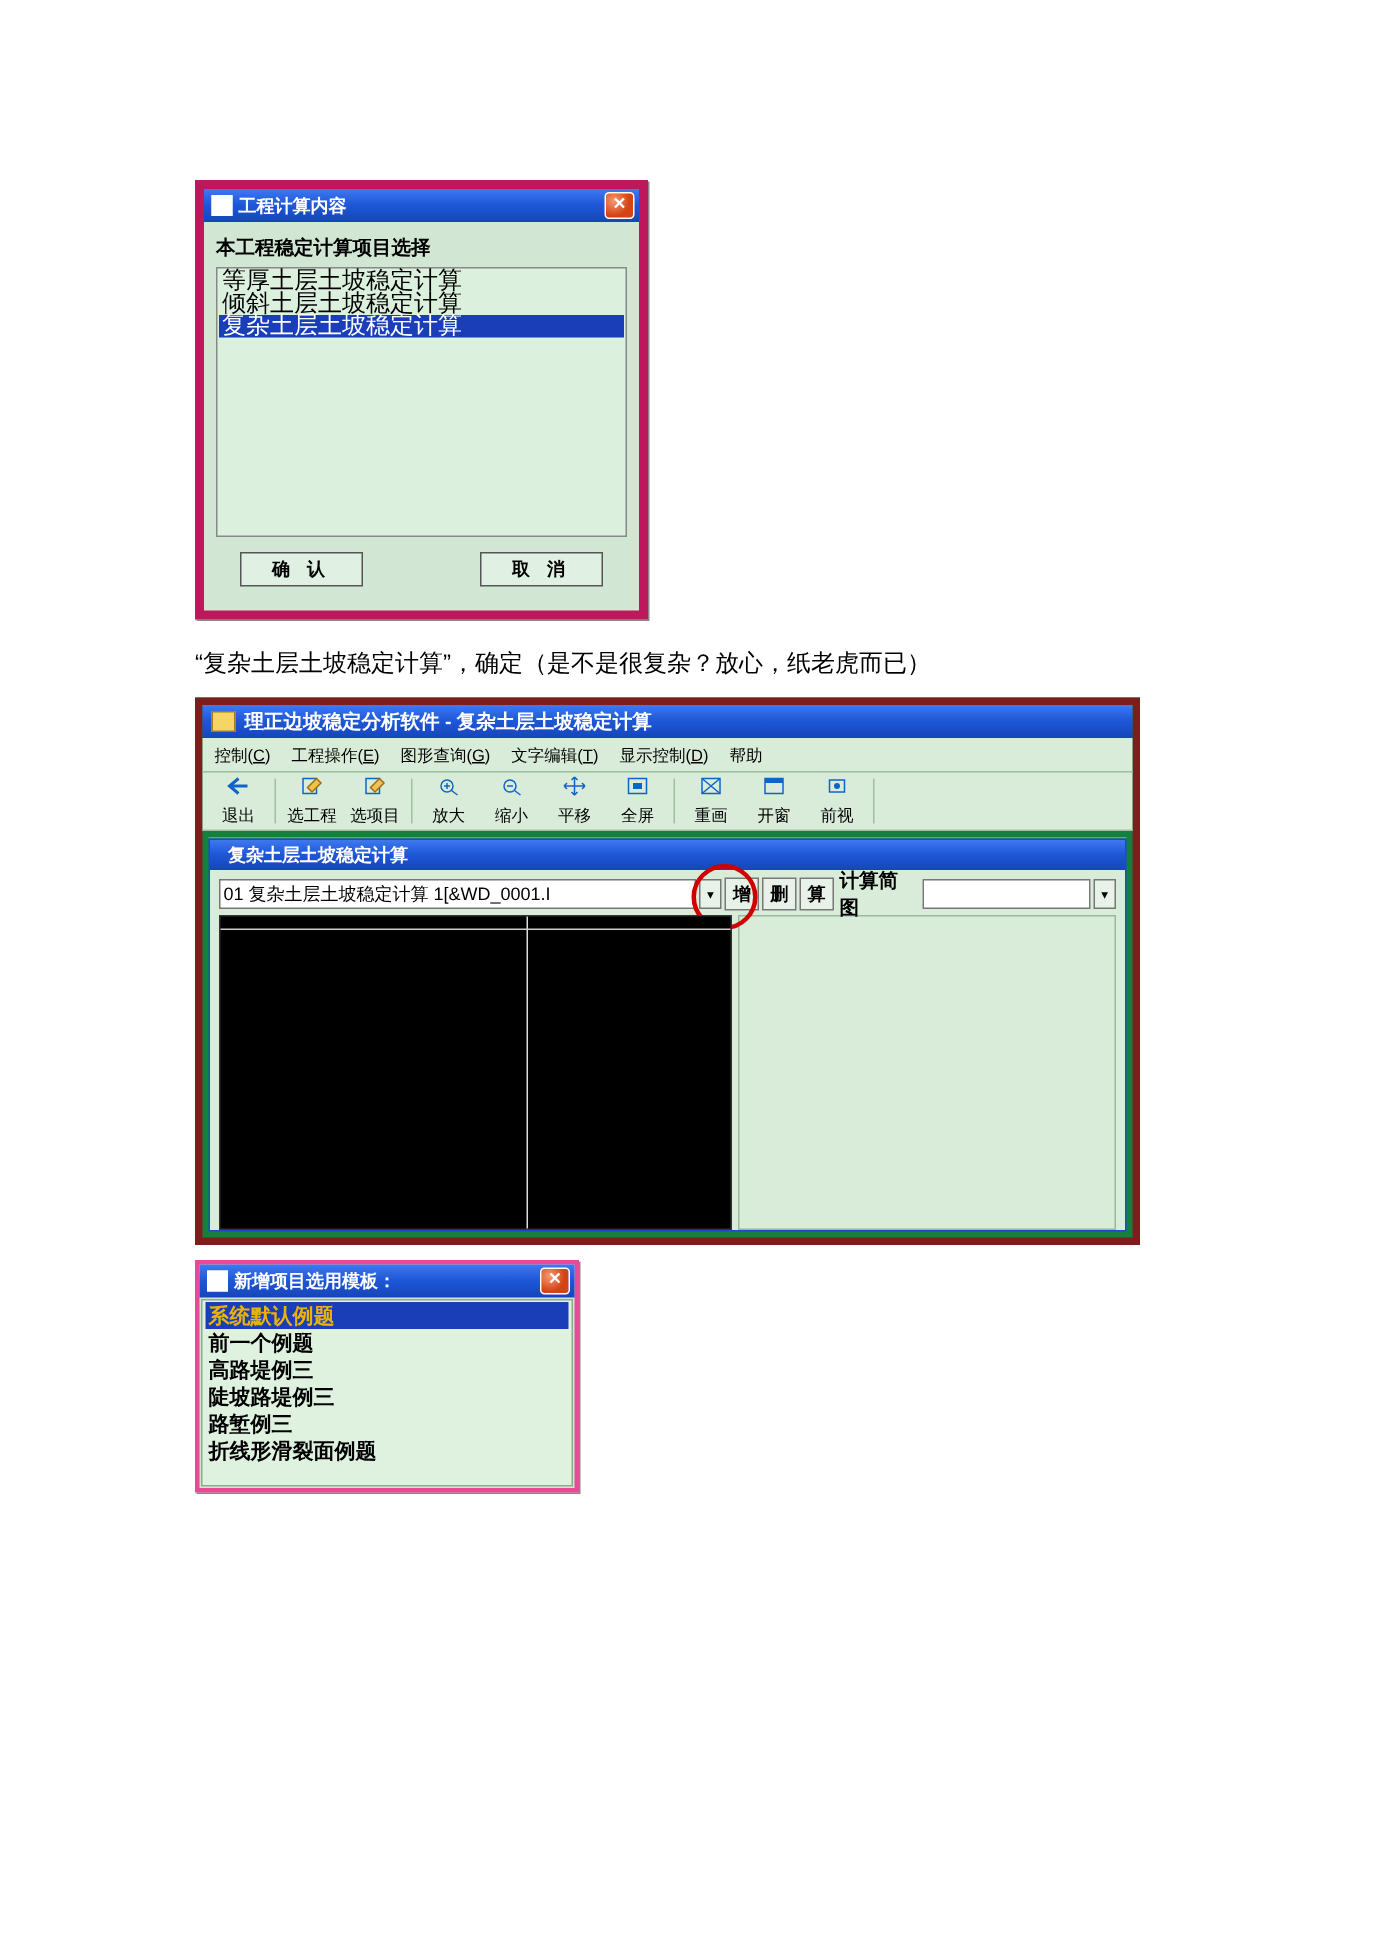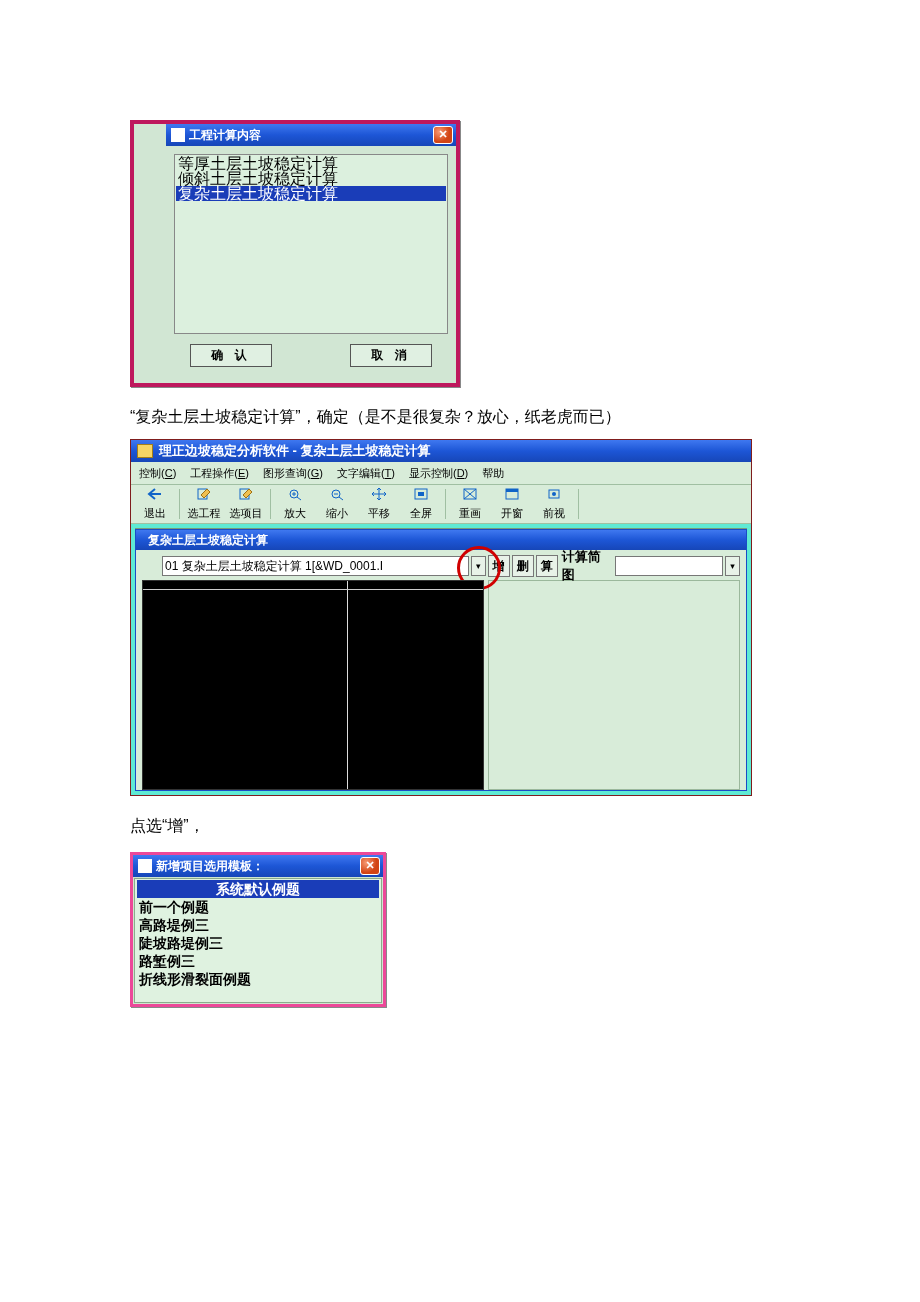--- a/index.html
+++ b/index.html
@@ -14,24 +14,23 @@
     width: 920px;
     min-height: 1302px;
     position: relative;
     padding: 120px 130px 160px 130px;
     box-sizing: border-box;
   }
 
   
   .dlg1 {
     width: 290px;
-    border: 4px solid #be185d;
+    border: 6px solid #be185d;
     background: #d1e6d3;
     box-shadow: 1px 1px 0 #888;
-    padding-left: 32px;
   }
   .winbar {
     height: 22px;
     background: linear-gradient(to bottom, #3f78f0 0%, #1d56d6 50%, #1646b8 100%);
     display: flex;
     align-items: center;
     justify-content: space-between;
     padding: 0 3px 0 5px;
   }
   .winbar-left { display: flex; align-items: center; gap: 4px; }
@@ -85,22 +84,22 @@
   
   .para {
     font-size: 16px;
     line-height: 2;
     margin: 14px 0 6px 0;
   }
 
   
   .app {
     width: 620px;
-    border: 1px solid #7f1d1d;
-    background: #5eead4;
+    border: 5px solid #7f1d1d;
+    background: #15803d;
   }
   .app-title {
     height: 22px;
     background: linear-gradient(to bottom, #3f78f0 0%, #1d56d6 50%, #1646b8 100%);
     display: flex; align-items: center; gap: 6px; padding-left: 6px;
   }
   .app-title .folder {
     width: 14px; height: 12px; background: #f6d565; border: 1px solid #a37e1a;
   }
   .app-title-text { color: #fff; font-weight: bold; font-size: 13px; }
@@ -149,21 +148,21 @@
   }
   .ctrlrow {
     display: flex; align-items: center; gap: 2px;
     height: 24px; position: relative;
   }
   .combo {
     border: 1px solid #777; background: #fff; height: 20px;
     display: flex; align-items: center; padding: 0 2px; font-size: 12px;
     box-sizing: border-box;
   }
-  .combo1 { width: 336px; margin-left: 20px; }
+  .combo1 { width: 336px; }
   .combo-drop {
     width: 14px; height: 18px; border: 1px solid #777; background: #e8f2e8;
     display: flex; align-items: center; justify-content: center; font-size: 9px;
   }
   .sqbtn {
     width: 22px; height: 20px; border: 1px solid #777; background: #e8f2e8;
     display: flex; align-items: center; justify-content: center;
     font-size: 12px; font-weight: bold;
   }
   .redcircle {
@@ -208,37 +207,38 @@
     padding: 1px;
   }
   .listbox3 {
     background: #dff2e0;
     border: 1px solid #8aab8c;
     font-size: 14px; font-weight: bold;
     line-height: 18px;
     padding: 1px 2px 14px 2px;
   }
   .li3 { padding: 0 2px; }
-  .li3-sel { background: #1a3db8; color: #ffffff; text-align: center; }
+  .li3-sel { background: #1a3db8; color: #eab308; }
 
 </style>
 </head>
 <body>
 
 <div class="page">
 
   <div class="dlg1">
     <div class="winbar">
       <div class="winbar-left">
         <div class="sysicon"></div>
         <div class="winbar-title">工程计算内容</div>
       </div>
       <div class="closebtn">✕</div>
     </div>
     <div class="dlg1-body">
+      <div class="dlg1-label">本工程稳定计算项目选择</div>
       <div class="listbox1">
         <div class="li-item">等厚土层土坡稳定计算</div>
         <div class="li-item">倾斜土层土坡稳定计算</div>
         <div class="li-item li-sel">复杂土层土坡稳定计算</div>
       </div>
       <div class="dlg1-btns">
         <div class="btn">确 认</div>
         <div class="btn">取 消</div>
       </div>
     </div>
@@ -361,21 +361,20 @@
               <div class="crosshair-v"></div>
               <div class="crosshair-h"></div>
             </div>
             <div class="canvas-right"></div>
           </div>
         </div>
       </div>
     </div>
   </div>
 
-  <div class="para">点选“增”，</div>
 
   <div class="dlg3">
     <div class="winbar">
       <div class="winbar-left">
         <div class="sysicon"></div>
         <div class="winbar-title">新增项目选用模板：</div>
       </div>
       <div class="closebtn">✕</div>
     </div>
     <div class="dlg3-body">

